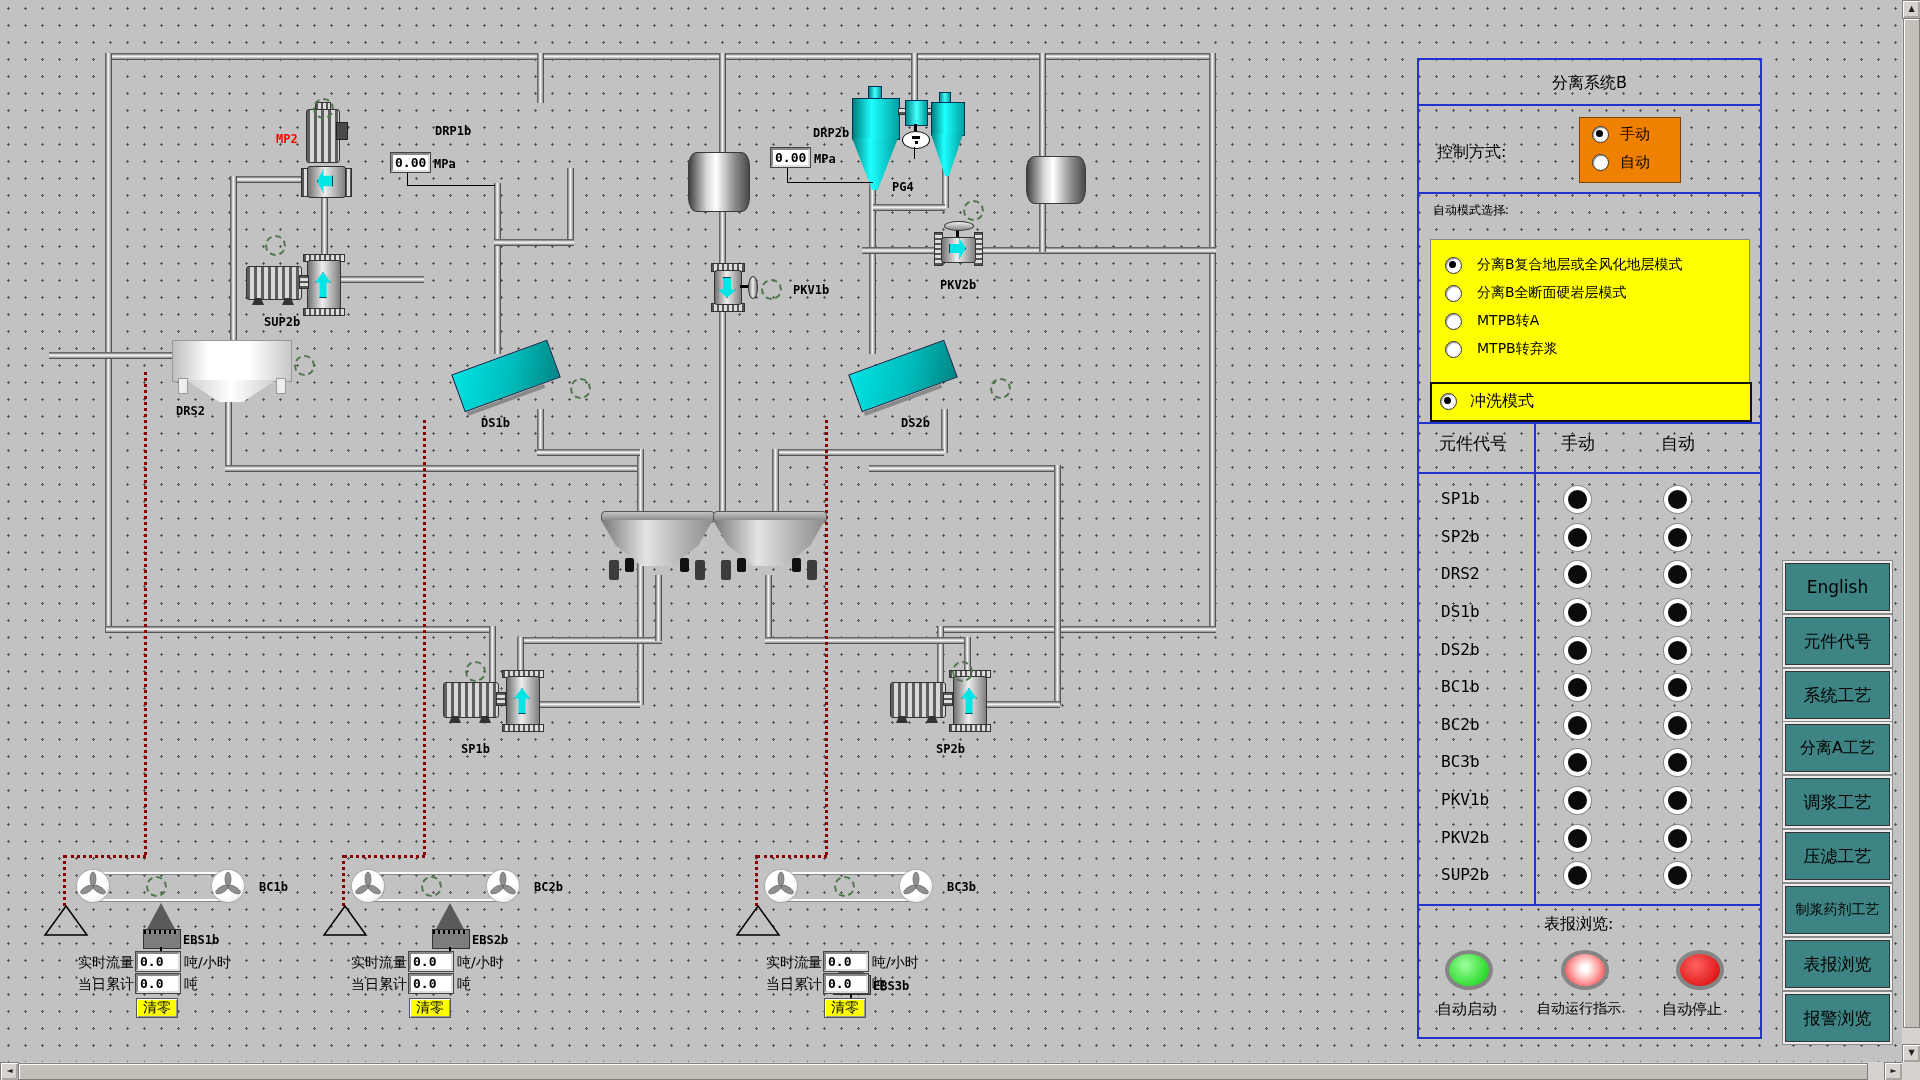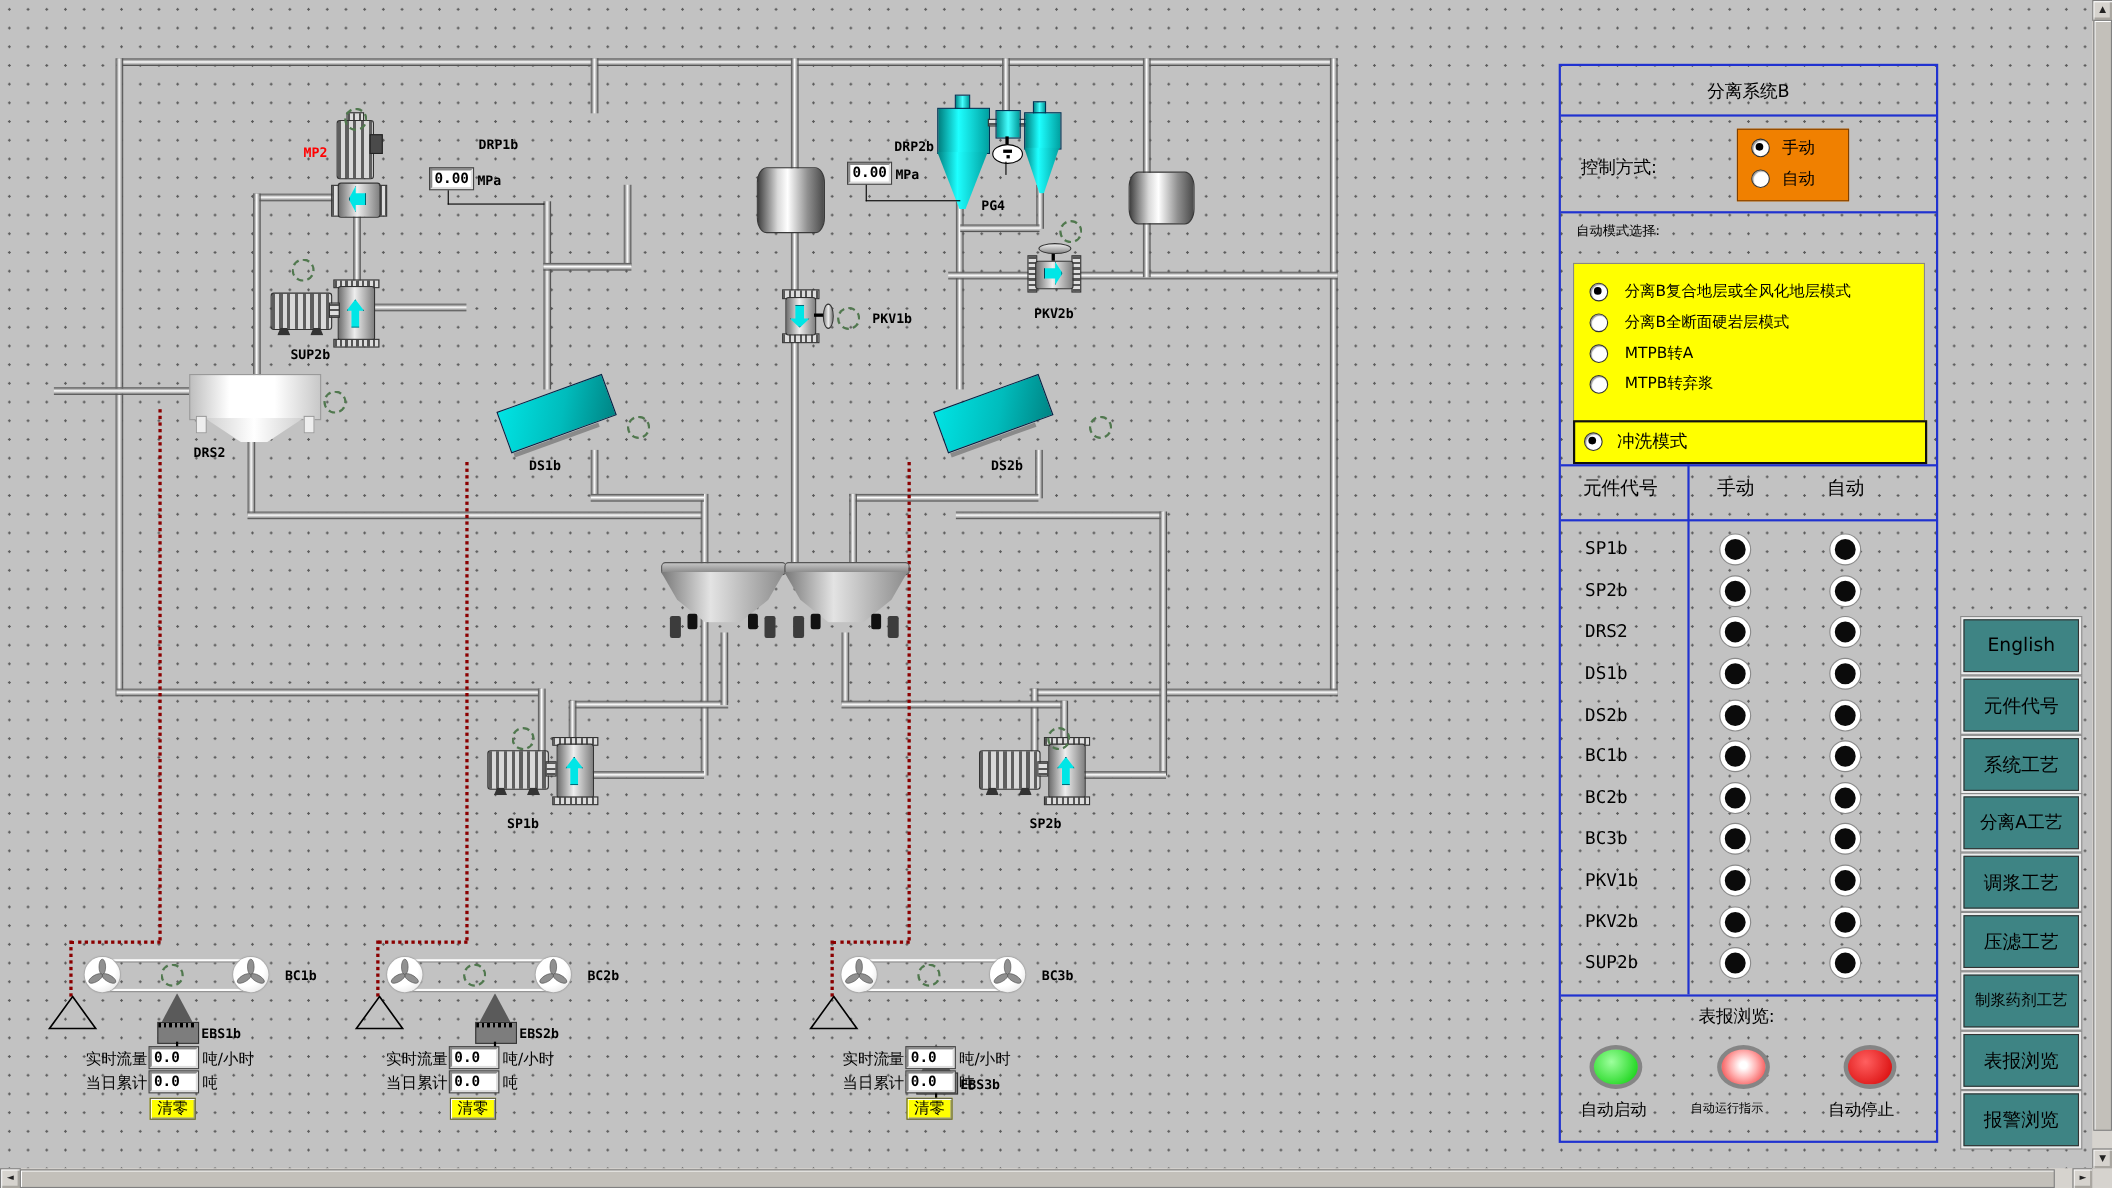--- a/index.html
+++ b/index.html
@@ -452,21 +452,21 @@
       <div class="ind" style="left:245px;top:765px"></div>
     <div class="ind" style="left:145px;top:802px"></div>
       <div class="ind" style="left:245px;top:802px"></div>
 
     <div class="blh" style="top:844px"></div>
     <div class="clab" style="left:125px;top:854px;font-size:16px">表报浏览:</div>
     <div class="biglight" style="left:26px;top:890px;background:radial-gradient(circle at 40% 35%,#9dff9d,#00cc00)"></div>
     <div class="biglight" style="left:142px;top:890px;background:radial-gradient(circle at 50% 45%,#ffffff 12%,#ffb0b0 45%,#ee2525)"></div>
     <div class="biglight" style="left:257px;top:890px;background:radial-gradient(circle at 40% 35%,#ff6060,#d40000)"></div>
     <div class="clab" style="left:18px;top:940px;font-size:15px">自动启动</div>
-    <div class="clab" style="left:118px;top:940px;font-size:11px">自动运行指示</div>
+    <div class="clab" style="left:118px;top:940px;font-size:14px">自动运行指示</div>
     <div class="clab" style="left:243px;top:940px;font-size:15px">自动停止</div>
   </div>
 
   <div class="navbtn" style="top:563px">English</div>
   <div class="navbtn" style="top:617px">元件代号</div>
   <div class="navbtn" style="top:671px">系统工艺</div>
   <div class="navbtn" style="top:724px;font-size:16px">分离A工艺</div>
   <div class="navbtn" style="top:778px">调浆工艺</div>
   <div class="navbtn" style="top:832px">压滤工艺</div>
   <div class="navbtn" style="top:886px;font-size:14px">制浆药剂工艺</div>

